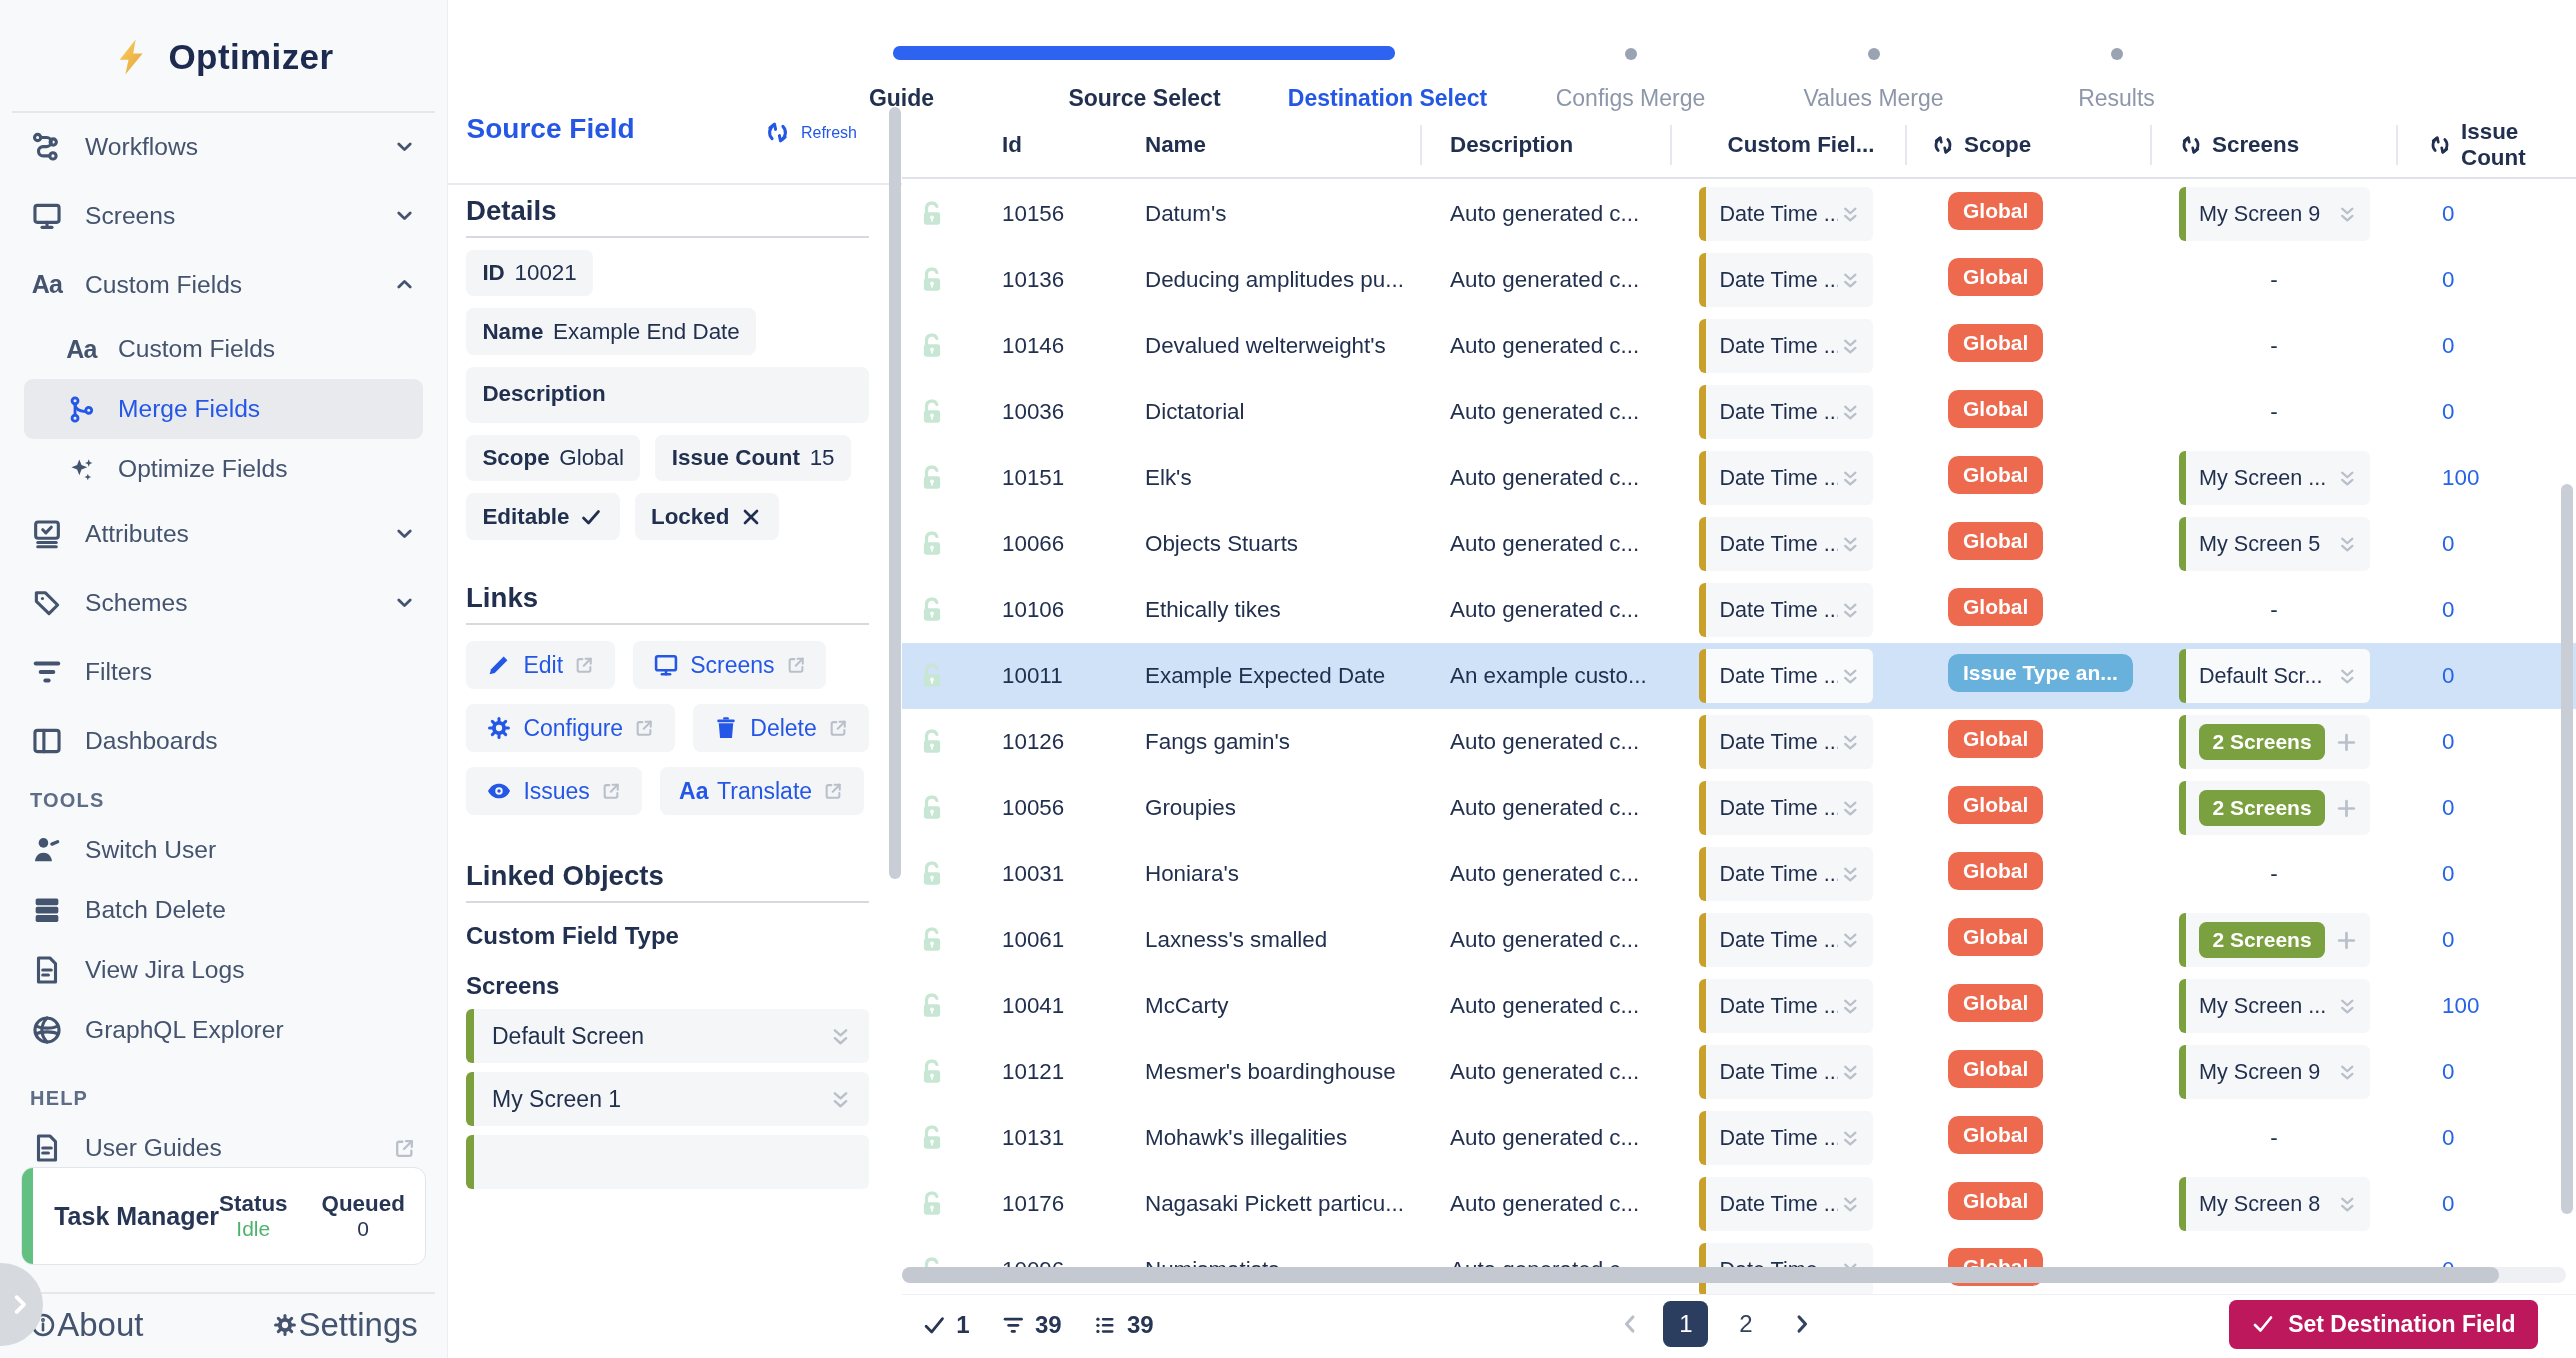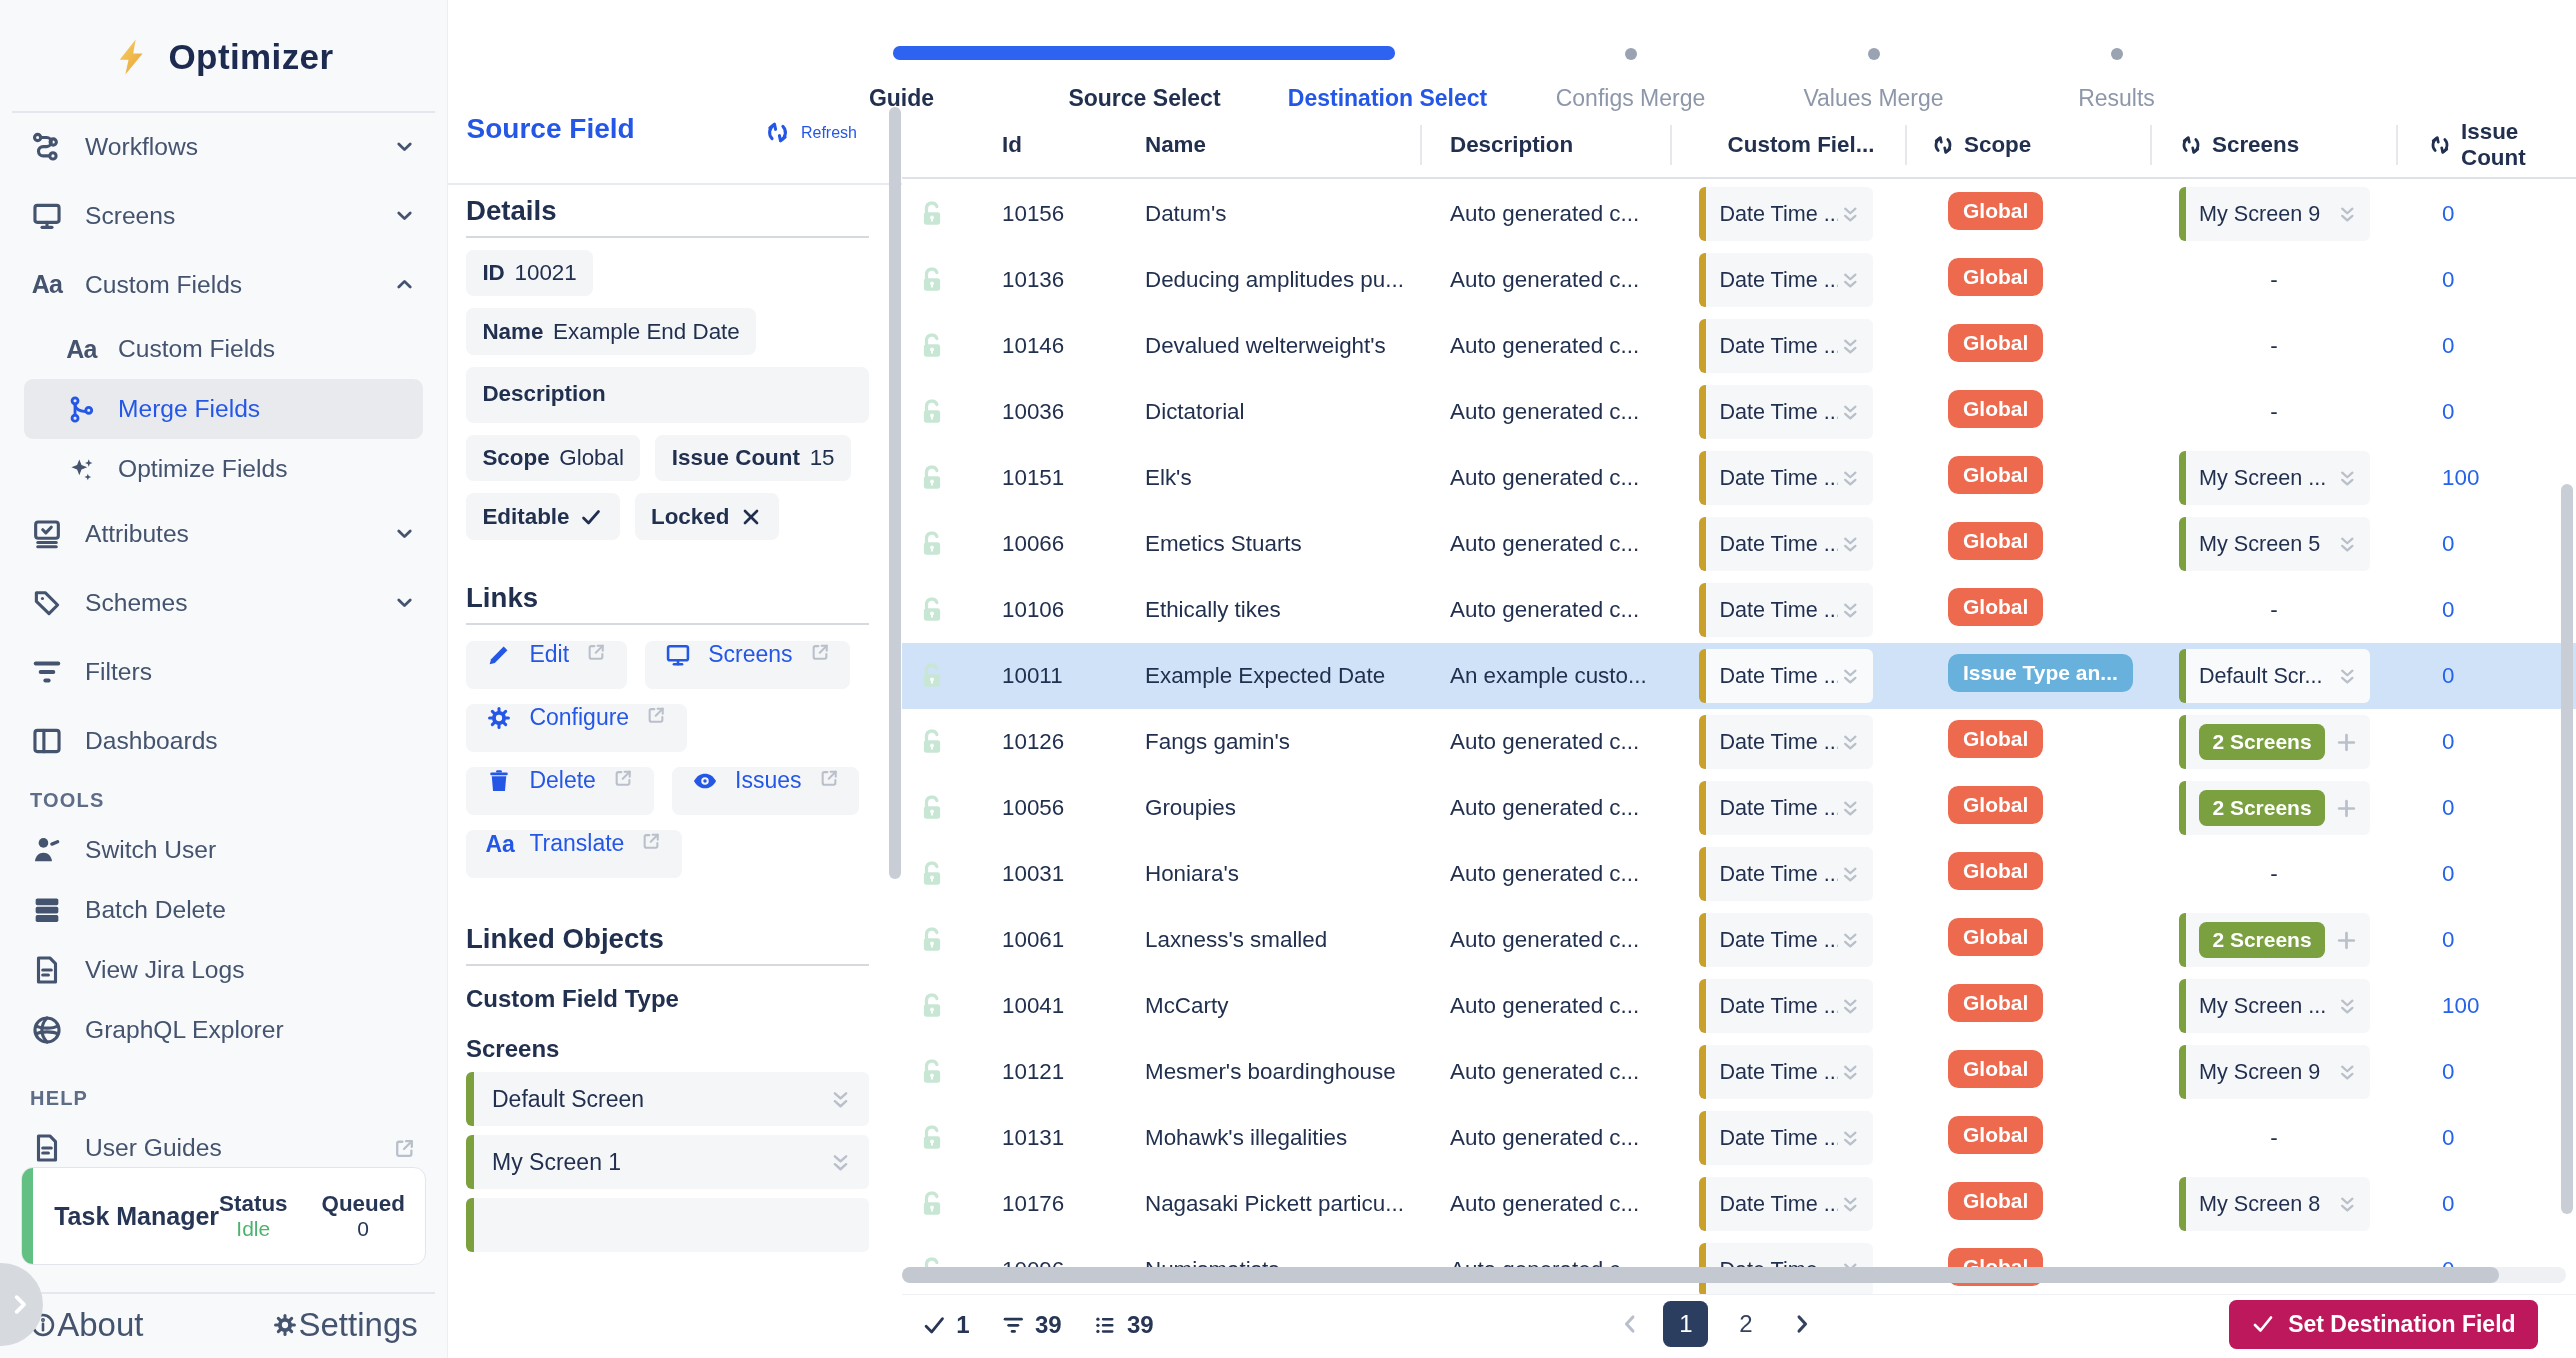--- a/index.html
+++ b/index.html
@@ -52,21 +52,21 @@
   .p-body{position:absolute;left:18px;top:195px;width:403px}
   .p-h2{font-size:27.6px;font-weight:700;color:#22304f}
   .hr{height:1.5px;background:#d6dade;margin-top:9px}
   .pill-row{display:flex;gap:15px;margin-top:12px}
   .pill{display:inline-flex;align-items:center;background:#f4f5f7;border-radius:7.5px;padding:10.4px 16.4px;font-size:22.4px;color:#22304f}
   .pill b{margin-right:9.7px;font-weight:700;white-space:nowrap}
   .pill.block{display:flex;align-items:flex-start;line-height:1.55}
   .pill .pic{width:24px;height:24px;color:#22304f}
   .mt56{margin-top:42px}.mt60{margin-top:45px}
   .lgrid{display:flex;flex-wrap:wrap;gap:15px 18px;margin-top:16.4px}
-  .lbtn{display:inline-flex;align-items:flex-start;gap:16px;background:#f4f5f7;border-radius:7.5px;height:48px;padding:0 19.4px;color:#2457e6;font-size:23px;font-weight:500;cursor:pointer}
+  .lbtn{display:inline-flex;align-items:center;gap:10px;background:#f4f5f7;border-radius:7.5px;height:48px;padding:0 19.4px;color:#2457e6;font-size:23px;font-weight:500;cursor:pointer}
   .lbtn .licon{width:28px;height:28px;display:flex;align-items:center}
   .lbtn .laa{font-weight:700;font-size:23px}
   .lbtn .ext{width:22.4px;height:22.4px}
   .p-h3{font-size:24px;font-weight:600;color:#22304f;margin-top:19.4px}
   .obj{height:54px;background:#f5f6f8;border-radius:6px;display:flex;align-items:center;justify-content:space-between;padding:0 15px 0 18px;font-size:23px;color:#22304f;margin-top:9px;border-left:8.2px solid #7da03f;box-sizing:border-box;cursor:pointer}
   .obj.gold{border-left-color:#c8a02a}
   .dchev{width:27px;height:27px;flex:none}
   .p-scroll{position:absolute;right:1.5px;top:107px;width:12px;height:772px;border-radius:6px;background:#c9ced6;z-index:4}
 
   
@@ -840,21 +840,21 @@
           <span class="lockic">
             <svg viewBox="0 0 24 24">
               <path d="M7.6 10.5V7.6a4.3 4.3 0 0 1 8.3-1.6" fill="none" stroke="#c7e6d3" stroke-width="2.6" stroke-linecap="round"></path>
               <rect x="5.5" y="10.5" width="13" height="10" rx="2.2" fill="#c7e6d3"></rect>
               <circle cx="12" cy="14.8" r="1.6" fill="#fbfdfc"></circle>
               <rect x="11.2" y="15.2" width="1.6" height="3" rx="0.8" fill="#fbfdfc"></rect>
             </svg>
           </span>
         </div>
         <div class="c1">10066</div>
-        <div class="c2">Emetics Stuarts</div>
+        <div class="c2">Objects Stuarts</div>
         <div class="c3">Auto generated c...</div>
         <div class="c4">
           <div class="chip t">
             <span class="clabel">Date Time ...</span>
             <span class="dchev">
               <svg viewBox="0 0 24 24" class="icg">
                 <polyline points="7,6.5 12,11 17,6.5"></polyline>
                 <polyline points="7,13.5 12,18 17,13.5"></polyline>
               </svg>
             </span>

